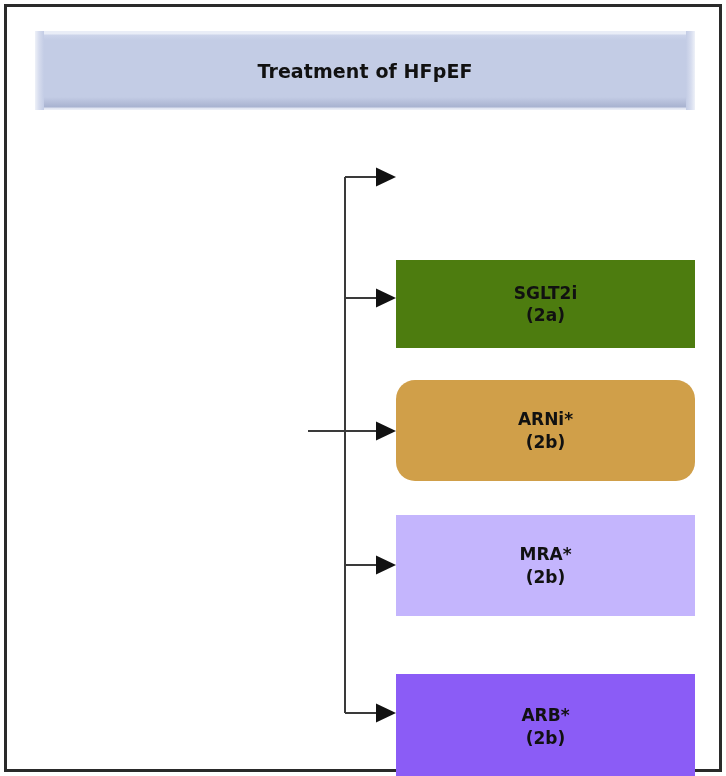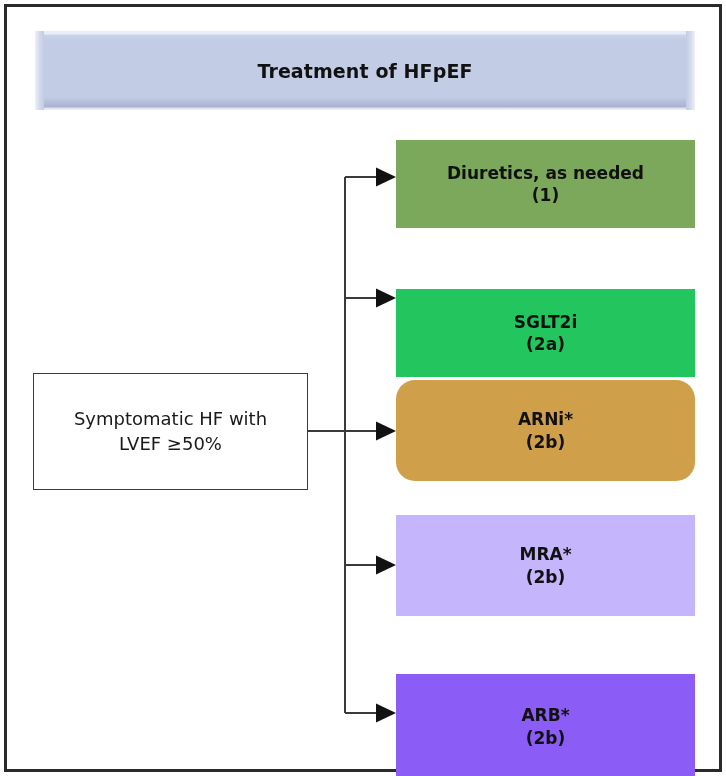--- a/index.html
+++ b/index.html
@@ -131,21 +131,21 @@
     white-space: nowrap;
   }
   .tx-cor {
     font-size: 17px;
     font-weight: bold;
     color: #111111;
     text-align: center;
   }
 
   #tx-diuretics { top: 138px;  height: 88px;  background: #7ca85b; }
-  #tx-sglt2i    { top: 258px;  height: 88px;  background: #22c55e; margin-top: 29px; }
+  #tx-sglt2i    { top: 258px;  height: 88px;  background: #4d7c0f; }
   #tx-arni      { top: 378px;  height: 101px; background: #d09f49; border-radius: 19px; }
   #tx-mra       { top: 513px;  height: 101px; background: #c4b5fd; }
   #tx-arb       { top: 648px;  height: 105px; background: #8b5cf6; margin-top: 24px; }
 
   
   .connectors {
     position: absolute;
     left: 0;
     top: 0;
     width: 726px;
@@ -181,29 +181,21 @@
       </g>
       <g fill="#111111" stroke="none">
         <polygon points="376,165.5 396,175 376,184.5"></polygon>
         <polygon points="376,286.5 396,296 376,305.5"></polygon>
         <polygon points="376,419.5 396,429 376,438.5"></polygon>
         <polygon points="376,553.5 396,563 376,572.5"></polygon>
         <polygon points="376,701.5 396,711 376,720.5"></polygon>
       </g>
     </svg>
 
-    <div class="cond-box">
-      <span class="cond-line">Symptomatic HF with</span>
-      <span class="cond-line">LVEF ≥50%</span>
-    </div>
-
-    <div class="tx-box" id="tx-diuretics">
-      <span class="tx-name">Diuretics, as needed</span>
-      <span class="tx-cor">(1)</span>
-    </div>
+
 
     <div class="tx-box" id="tx-sglt2i">
       <span class="tx-name">SGLT2i</span>
       <span class="tx-cor">(2a)</span>
     </div>
 
     <div class="tx-box" id="tx-arni">
       <span class="tx-name">ARNi*</span>
       <span class="tx-cor">(2b)</span>
     </div>

